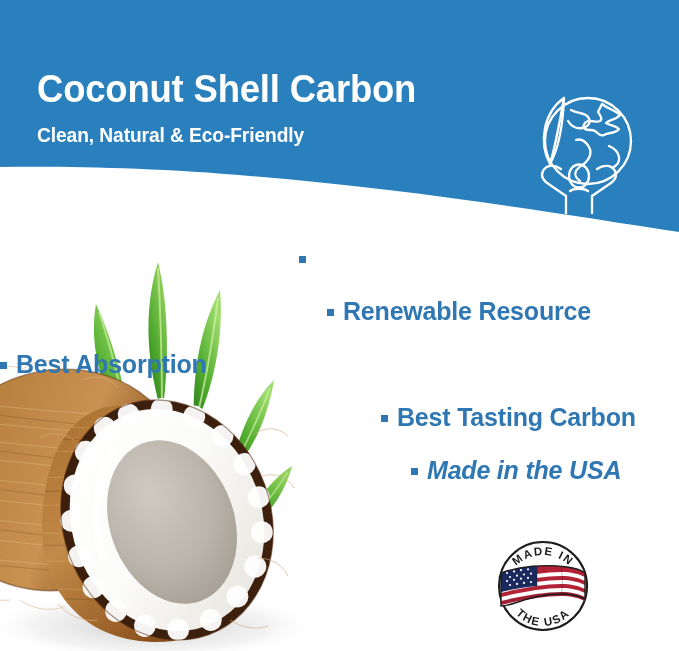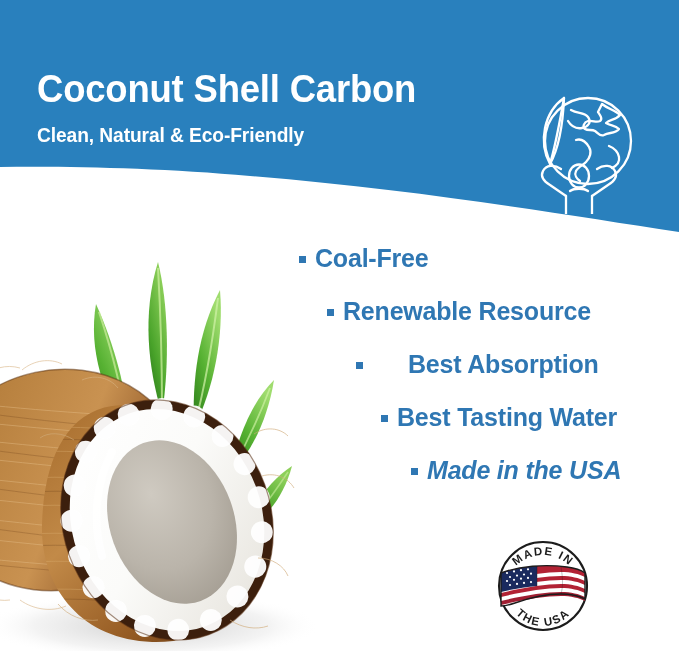--- a/index.html
+++ b/index.html
@@ -89,21 +89,21 @@
   }
   .benefit-label{
     color:#2f77b3;
     font-size:25px;
     font-weight:700;
     letter-spacing:-0.2px;
     line-height:1;
   }
   .benefit-item:nth-child(1){padding-left:299px;}
   .benefit-item:nth-child(2){padding-left:327px;}
-  .benefit-item:nth-child(3){padding-left:356px;gap:36px;}
+  .benefit-item:nth-child(3){}
   .benefit-item:nth-child(4){padding-left:381px;}
   .benefit-item:nth-child(5){padding-left:411px;font-style:italic;}
 
   
   #coconut-art{
     position:absolute;
     left:-38px; top:228px;
     width:400px;
     height:423px;
     z-index:3;
@@ -328,33 +328,32 @@
           <path d="M112,212 C100,204 86,204 78,210"></path>
           <path d="M96,376 C106,388 122,394 136,392"></path>
         </g>
       </g>
     </svg>
   </div>
 
   <ul id="benefits-list">
     <li class="benefit-item">
       <span class="benefit-bullet"></span>
-      <span class="benefit-label">Coal-Free</span>
     </li>
     <li class="benefit-item">
       <span class="benefit-bullet"></span>
       <span class="benefit-label">Renewable Resource</span>
     </li>
     <li class="benefit-item">
       <span class="benefit-bullet"></span>
       <span class="benefit-label">Best Absorption</span>
     </li>
     <li class="benefit-item">
       <span class="benefit-bullet"></span>
-      <span class="benefit-label">Best Tasting Water</span>
+      <span class="benefit-label">Best Tasting Carbon</span>
     </li>
     <li class="benefit-item">
       <span class="benefit-bullet"></span>
       <span class="benefit-label">Made in the USA</span>
     </li>
   </ul>
 
   <div id="made-in-usa-badge">
     <svg viewBox="0 0 108 106" aria-hidden="true">
       <defs>

